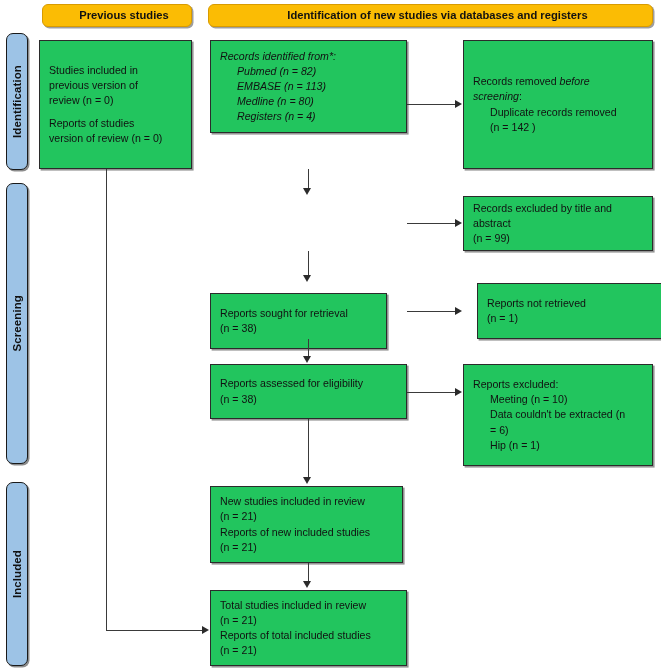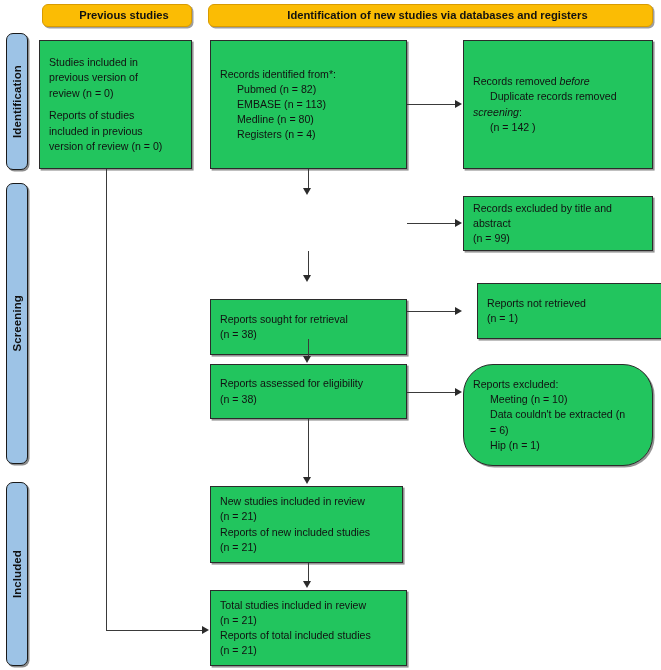--- a/index.html
+++ b/index.html
@@ -129,75 +129,74 @@
     <span class="phase-label">Included</span>
   </div>
 
   <div class="node" style="left:39px; top:40px; width:153px; height:129px;">
     <div class="node-text">
         <span class="ln">Studies included in</span>
         <span class="ln">previous version of</span>
         <span class="ln">review (n = 0)</span>
         <span class="ln blank">&nbsp;</span>
         <span class="ln">Reports of studies</span>
-        <span class="ln">included in previous</span>
         <span class="ln">version of review (n = 0)</span>
       </div>
   </div>
 
-  <div class="node" style="left:210px; top:40px; width:197px; height:129px;">
+  <div class="node" style="left:210px; top:40px; width:197px; height:93px;font-style:italic;">
     <div class="node-text">
         <span class="ln">Records identified from*:</span>
         <span class="ln indent">Pubmed (n = 82)</span>
         <span class="ln indent">EMBASE (n = 113)</span>
         <span class="ln indent">Medline (n = 80)</span>
         <span class="ln indent">Registers (n = 4)</span>
       </div>
   </div>
 
   <div class="node" style="left:463px; top:40px; width:190px; height:129px;">
     <div class="node-text">
         <span class="ln">Records removed <em>before</em></span>
+        <span class="ln"><em>screening</em>:</span>
         <span class="ln indent">Duplicate records removed</span>
-        <span class="ln"><em>screening</em>:</span>
         <span class="ln indent">(n = 142 )</span>
       </div>
   </div>
 
 
   <div class="node" style="left:463px; top:196px; width:190px; height:55px;">
     <div class="node-text">
         <span class="ln">Records excluded by title and</span>
         <span class="ln">abstract</span>
         <span class="ln">(n = 99)</span>
       </div>
   </div>
 
-  <div class="node" style="left:210px; top:299px; width:197px; height:56px;justify-content:center;">
+  <div class="node" style="left:210px; top:293px; width:177px; height:56px;justify-content:center;">
     <div class="node-text">
         <span class="ln">Reports sought for retrieval</span>
         <span class="ln">(n = 38)</span>
       </div>
   </div>
 
   <div class="node" style="left:477px; top:283px; width:212px; height:56px;">
     <div class="node-text">
         <span class="ln">Reports not retrieved</span>
         <span class="ln">(n = 1)</span>
       </div>
   </div>
 
   <div class="node" style="left:210px; top:364px; width:197px; height:55px;">
     <div class="node-text">
         <span class="ln">Reports assessed for eligibility</span>
         <span class="ln">(n = 38)</span>
       </div>
   </div>
 
-  <div class="node" style="left:463px; top:364px; width:190px; height:102px;border-radius:30px;">
+  <div class="node" style="left:463px; top:364px; width:190px; height:102px;">
     <div class="node-text">
         <span class="ln">Reports excluded:</span>
         <span class="ln indent">Meeting (n = 10)</span>
         <span class="ln indent">Data couldn't be extracted (n</span>
         <span class="ln indent">= 6)</span>
         <span class="ln indent">Hip (n = 1)</span>
       </div>
   </div>
 
   <div class="node" style="left:210px; top:486px; width:193px; height:77px;">

